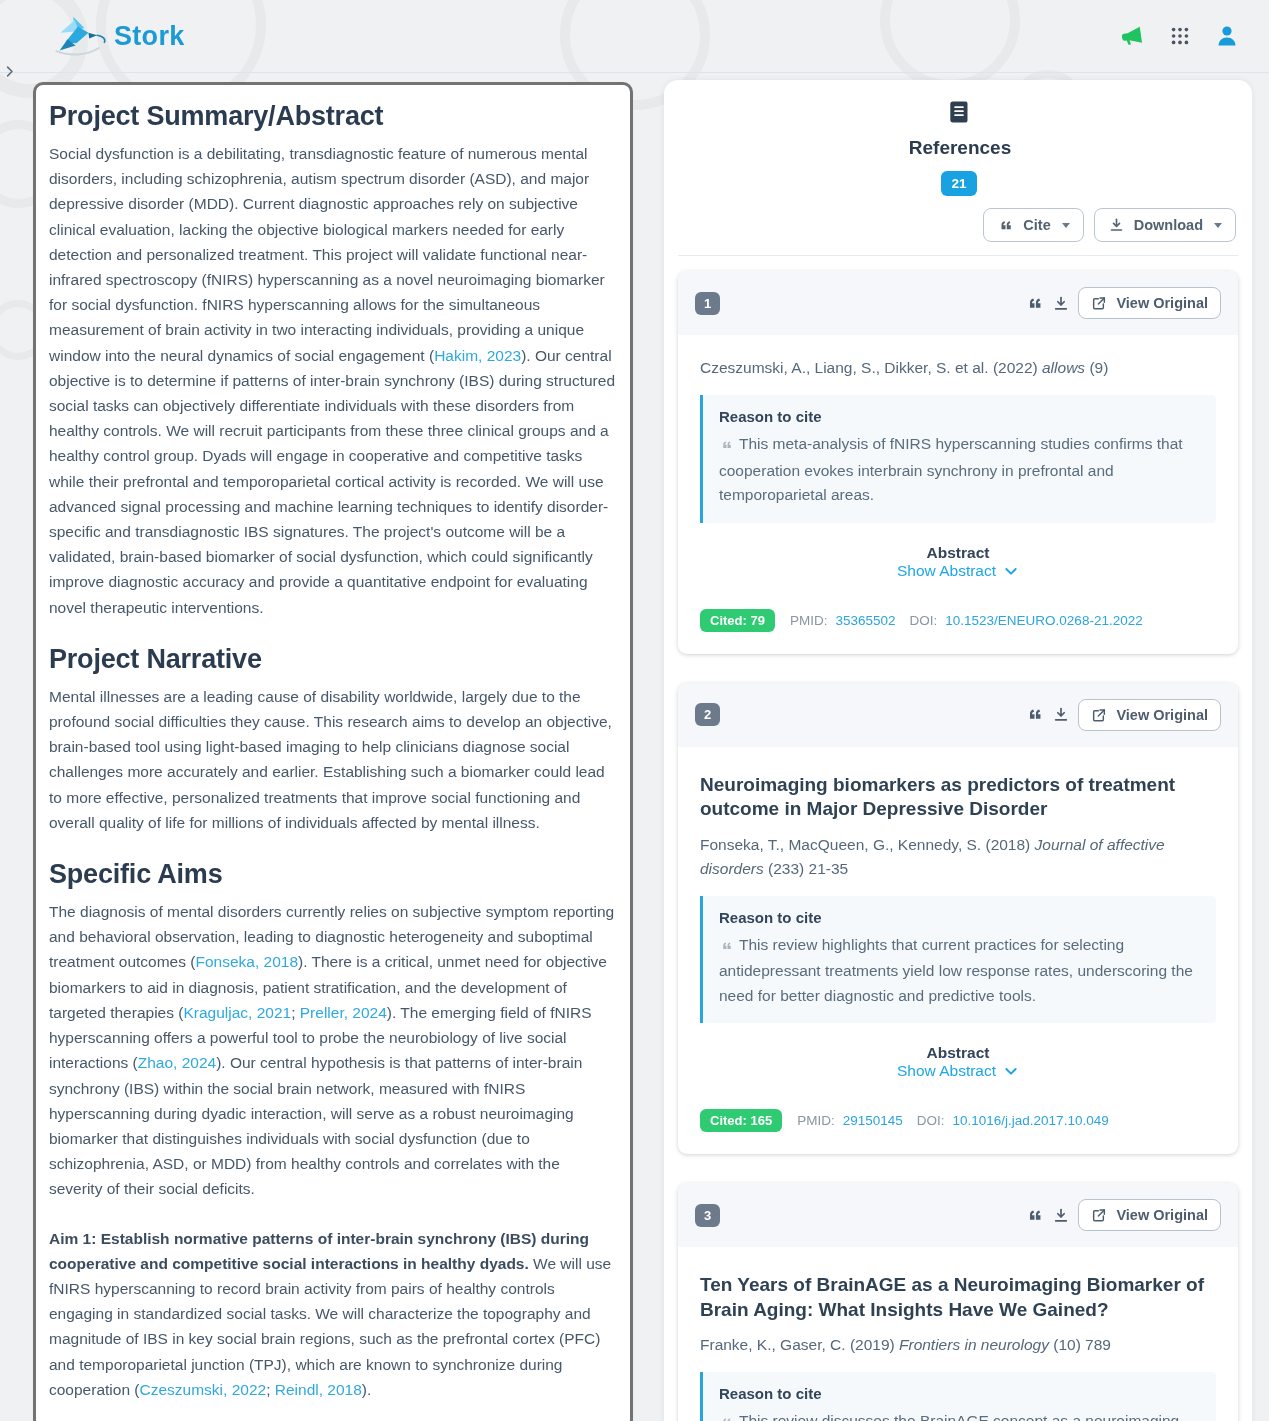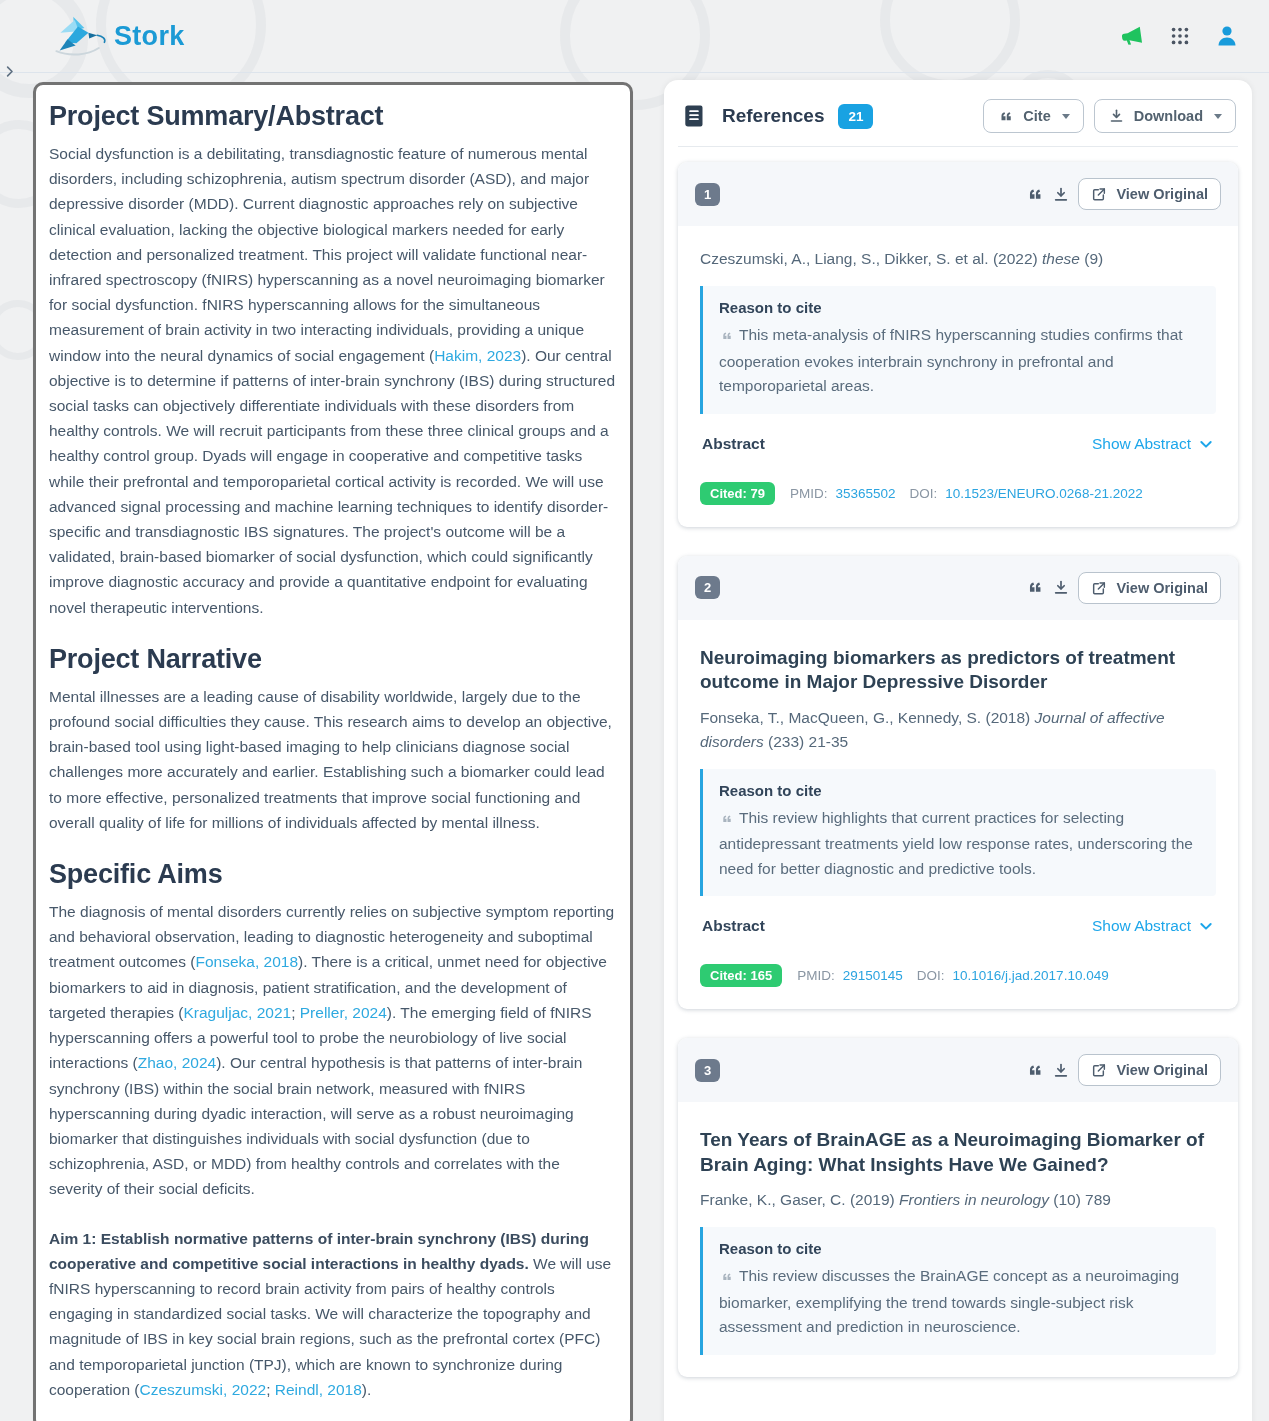--- a/index.html
+++ b/index.html
@@ -46,21 +46,21 @@
   .b{font-weight:700;color:#3b4c5f;}
   .i{font-style:italic;}
 
   
   .refs-panel{
     width:588px;height:1360px;box-sizing:border-box;margin-top:-2px;
     background:#fff;border-radius:14px 14px 0 0;
     box-shadow:0 0 6px rgba(0,0,0,.07);
     padding:13px 14px 0;overflow:hidden;
   }
-  .refs-header{display:flex;align-items:center;gap:12px;padding:6px 2px 13px 4px;}
+  .refs-header{display:flex;align-items:center;gap:12px;padding:6px 2px 13px 4px;flex-direction:column;}
   .refs-header h2{font-size:19px;font-weight:700;color:#2b3b50;margin:0 2px 0 4px;}
   .count-badge{background:#19a2e2;color:#fff;font-size:13.5px;font-weight:700;padding:5px 10px;border-radius:6px;}
   .refs-actions{margin-left:auto;display:flex;gap:10px;}
   .btn{display:inline-flex;align-items:center;gap:9px;background:#fff;border:1px solid #bcc6d0;
        border-radius:8px;padding:8px 13px;font-size:14.5px;font-weight:600;color:#53626f;
        cursor:pointer;font-family:inherit;}
   .caret{width:0;height:0;border-left:4.5px solid transparent;border-right:4.5px solid transparent;border-top:5.5px solid #6b7a88;margin-left:2px;}
   .refs-divider{height:1px;background:#e6eaee;margin:0 0 15px;}
 
   .ref-card{background:#fff;border-radius:9px;box-shadow:0 1px 4px rgba(100,115,135,.32);margin-bottom:29px;overflow:hidden;}
@@ -71,21 +71,21 @@
   .view-btn{display:inline-flex;align-items:center;gap:9px;background:#fff;border:1px solid #b9c3cd;
             border-radius:8px;padding:7px 12px;font-size:14.5px;font-weight:600;color:#4e5d6e;cursor:pointer;font-family:inherit;}
 
   .card-body{padding:21px 22px 22px;}
   .ref-title{font-size:19px;line-height:24.5px;font-weight:700;color:#2e4254;margin:5px 0 11px;}
   .authors{font-size:15.5px;line-height:24px;color:#55687a;margin:0 0 15px;}
   .reason-box{background:#f6f9fc;border-left:3px solid #27a5e0;border-radius:0 4px 4px 0;padding:13px 16px 15px;}
   .reason-label{font-size:15px;font-weight:700;color:#32455a;margin-bottom:7px;}
   .reason-text{font-size:15.5px;line-height:24.5px;color:#5a6c7d;margin:0;}
   .reason-quote{color:#a9b4bf;vertical-align:-2px;margin-right:5px;}
-  .abstract-row{display:flex;align-items:center;justify-content:space-between;margin:21px 2px 4px;}
+  .abstract-row{display:flex;align-items:center;justify-content:space-between;margin:21px 2px 4px;flex-direction:column;}
   .abstract-label{font-size:15.5px;font-weight:700;color:#32455a;}
   .show-abstract{display:inline-flex;align-items:center;gap:7px;background:none;border:none;color:#1da6ea;
                  font-size:15.5px;cursor:pointer;font-family:inherit;padding:0;}
   .meta-row{display:flex;align-items:center;gap:8px;margin-top:29px;font-size:13.5px;}
   .cited-badge{background:#2ecb72;color:#fff;font-size:13px;font-weight:700;padding:4px 10px;border-radius:6px;margin-right:7px;white-space:nowrap;}
   .meta-label{color:#8a96a3;}
   .meta-link{color:#2ba4e0;cursor:pointer;text-decoration:none;}
 </style>
 </head>
 <body>
@@ -228,21 +228,21 @@
                     <path d="M13.5 4.5H20v6.5"></path>
                     <path d="M20 4.5l-9 9"></path>
                     <path d="M18.5 13.5v5.5a1.5 1.5 0 0 1-1.5 1.5H5.5A1.5 1.5 0 0 1 4 19V7a1.5 1.5 0 0 1 1.5-1.5H11"></path>
                   </svg>
               </span>
               <span>View Original</span>
             </button>
           </div>
         </div>
         <div class="card-body">
-          <p class="authors"><span>Czeszumski, A., Liang, S., Dikker, S. et al. (2022) </span><span class="i">these</span><span> (9)</span></p>
+          <p class="authors"><span>Czeszumski, A., Liang, S., Dikker, S. et al. (2022) </span><span class="i">allows</span><span> (9)</span></p>
           <div class="reason-box">
             <div class="reason-label">Reason to cite</div>
             <p class="reason-text"><span class="reason-quote"><svg width="15" height="12" viewBox="0 0 24 24" fill="#a9b4bf">
                     <path d="M10.3 5C7.4 5.7 5.6 7.9 5.6 10.8V18h6.4v-6.4H8.5c0-2 1.1-3.2 3-3.6L10.3 5zm8.4 0c-2.9.7-4.7 2.9-4.7 5.8V18h6.4v-6.4h-3.5c0-2 1.1-3.2 3-3.6L18.7 5z"></path>
                   </svg></span><span>This meta-analysis of fNIRS hyperscanning studies confirms that cooperation evokes interbrain synchrony in prefrontal and temporoparietal areas.</span></p>
           </div>
           <div class="abstract-row">
             <span class="abstract-label">Abstract</span>
             <button class="show-abstract">
               <span>Show Abstract</span>

